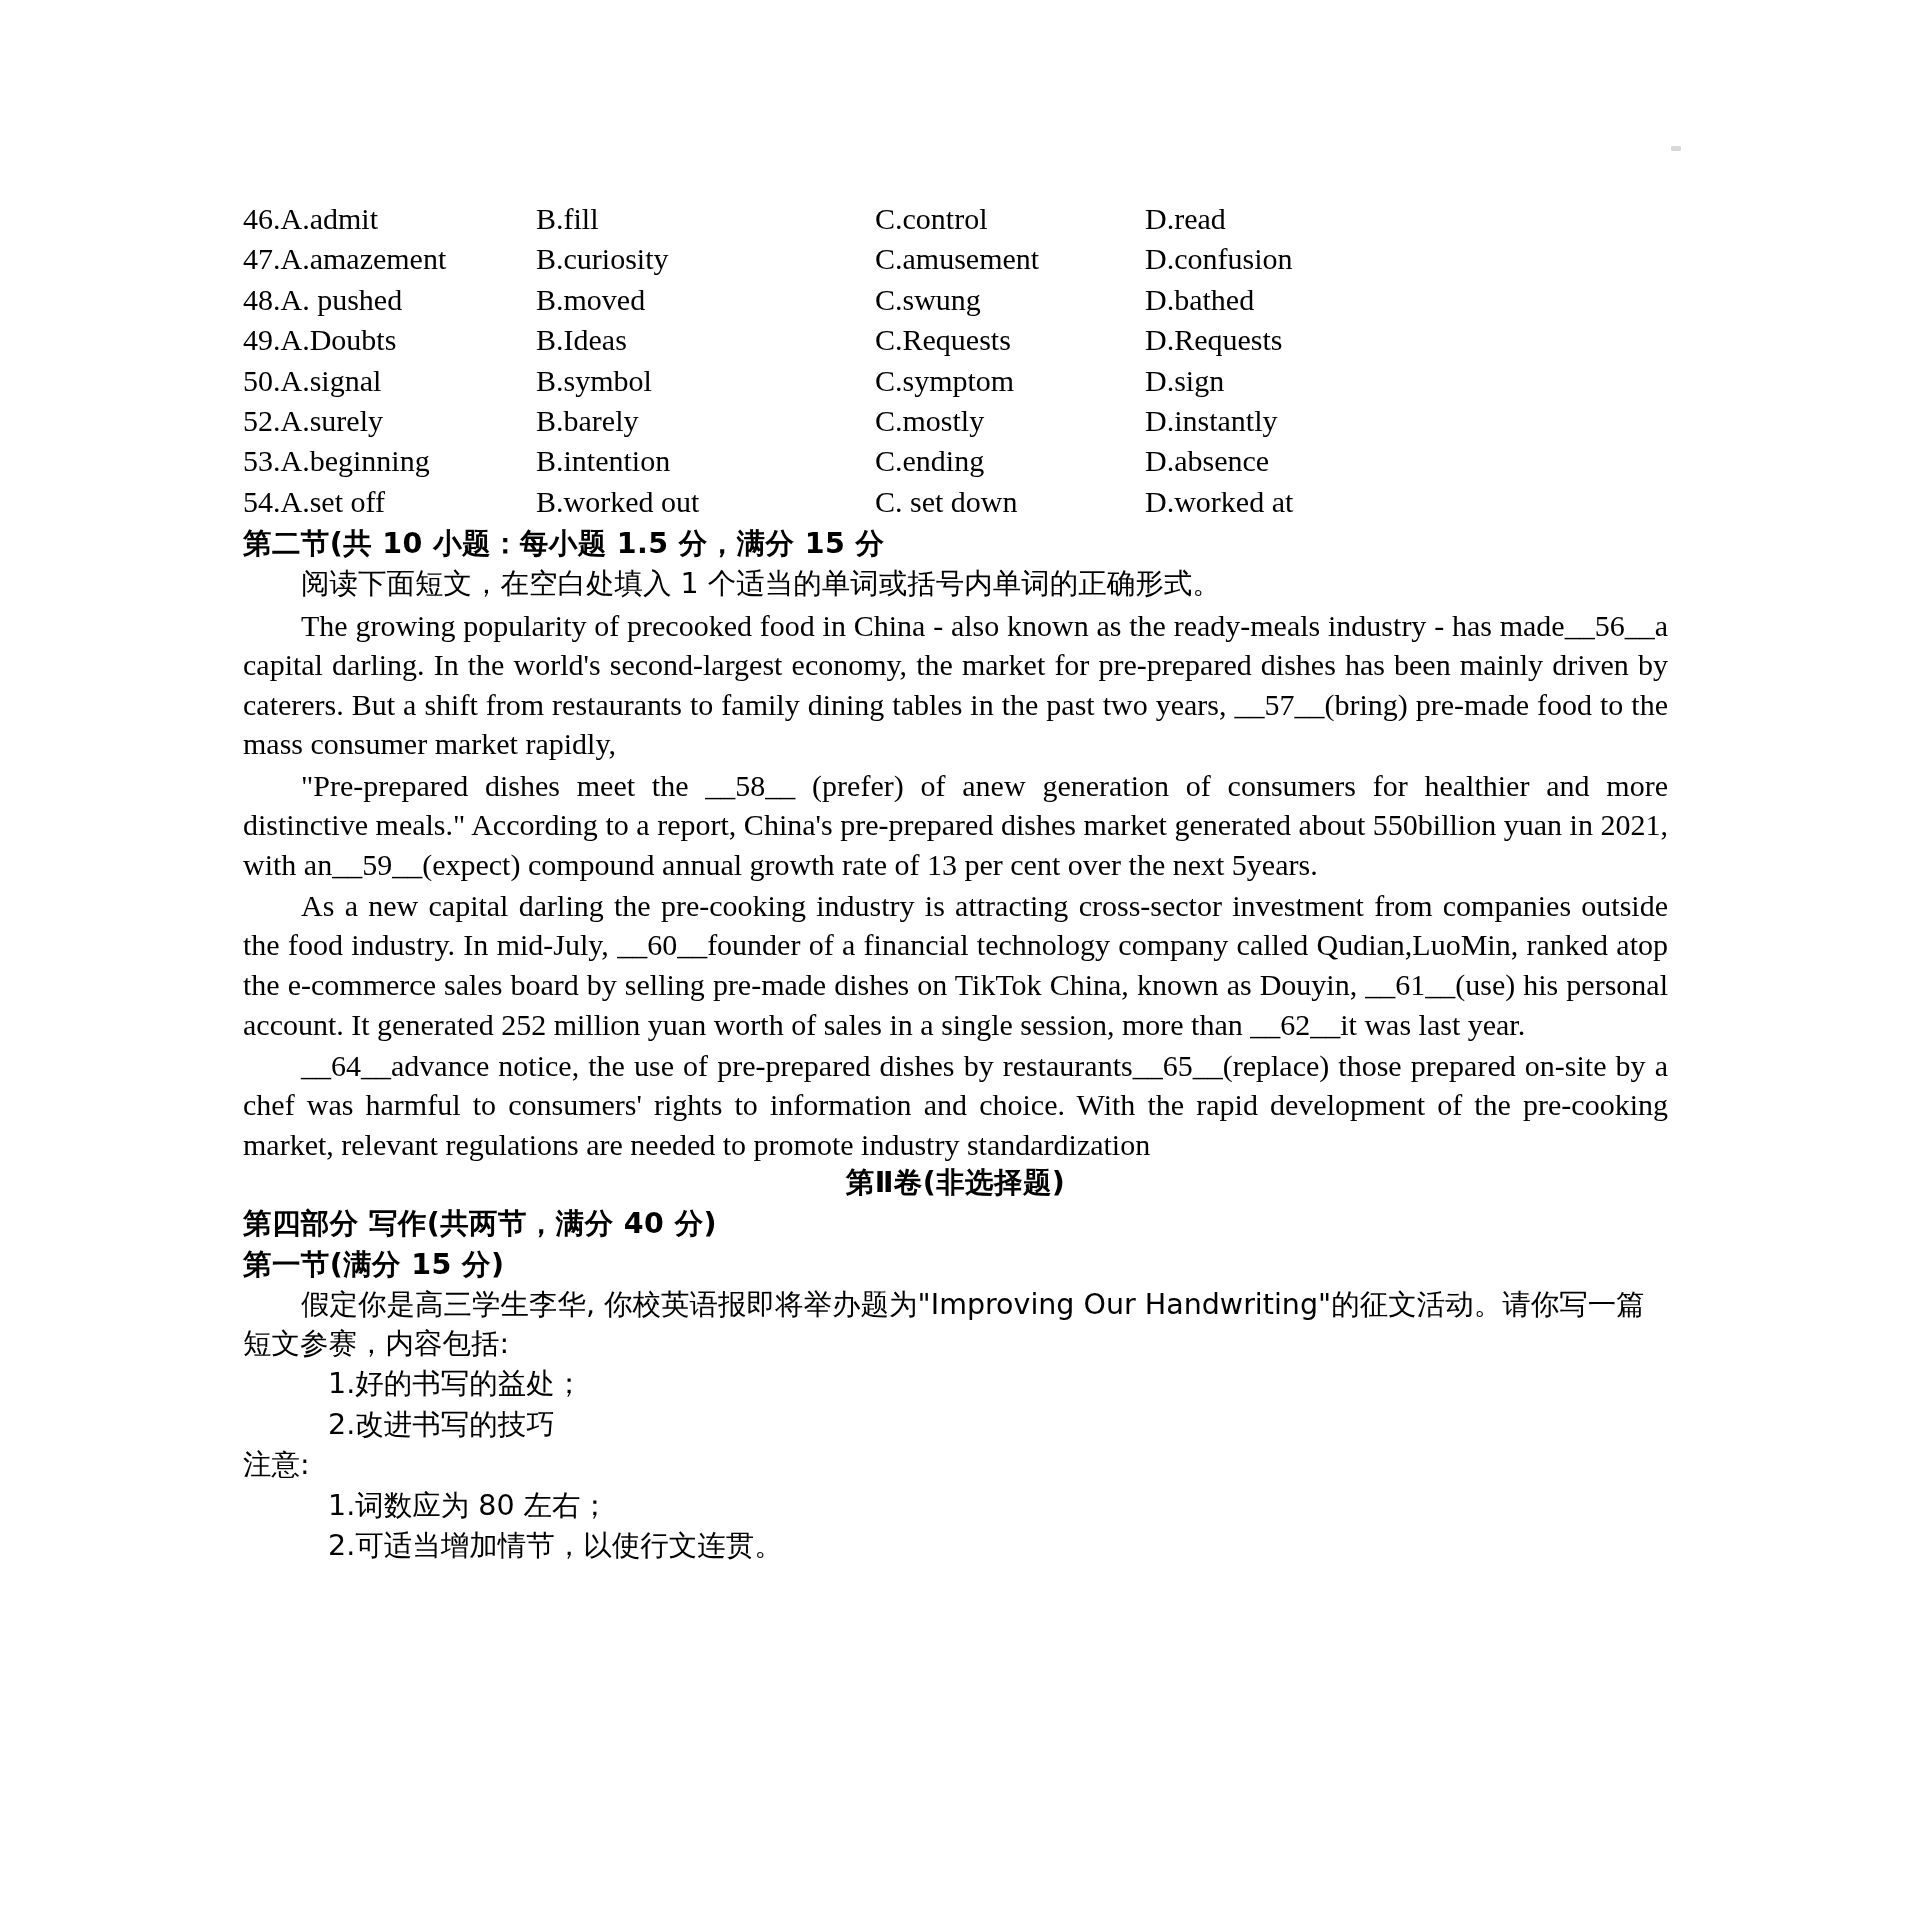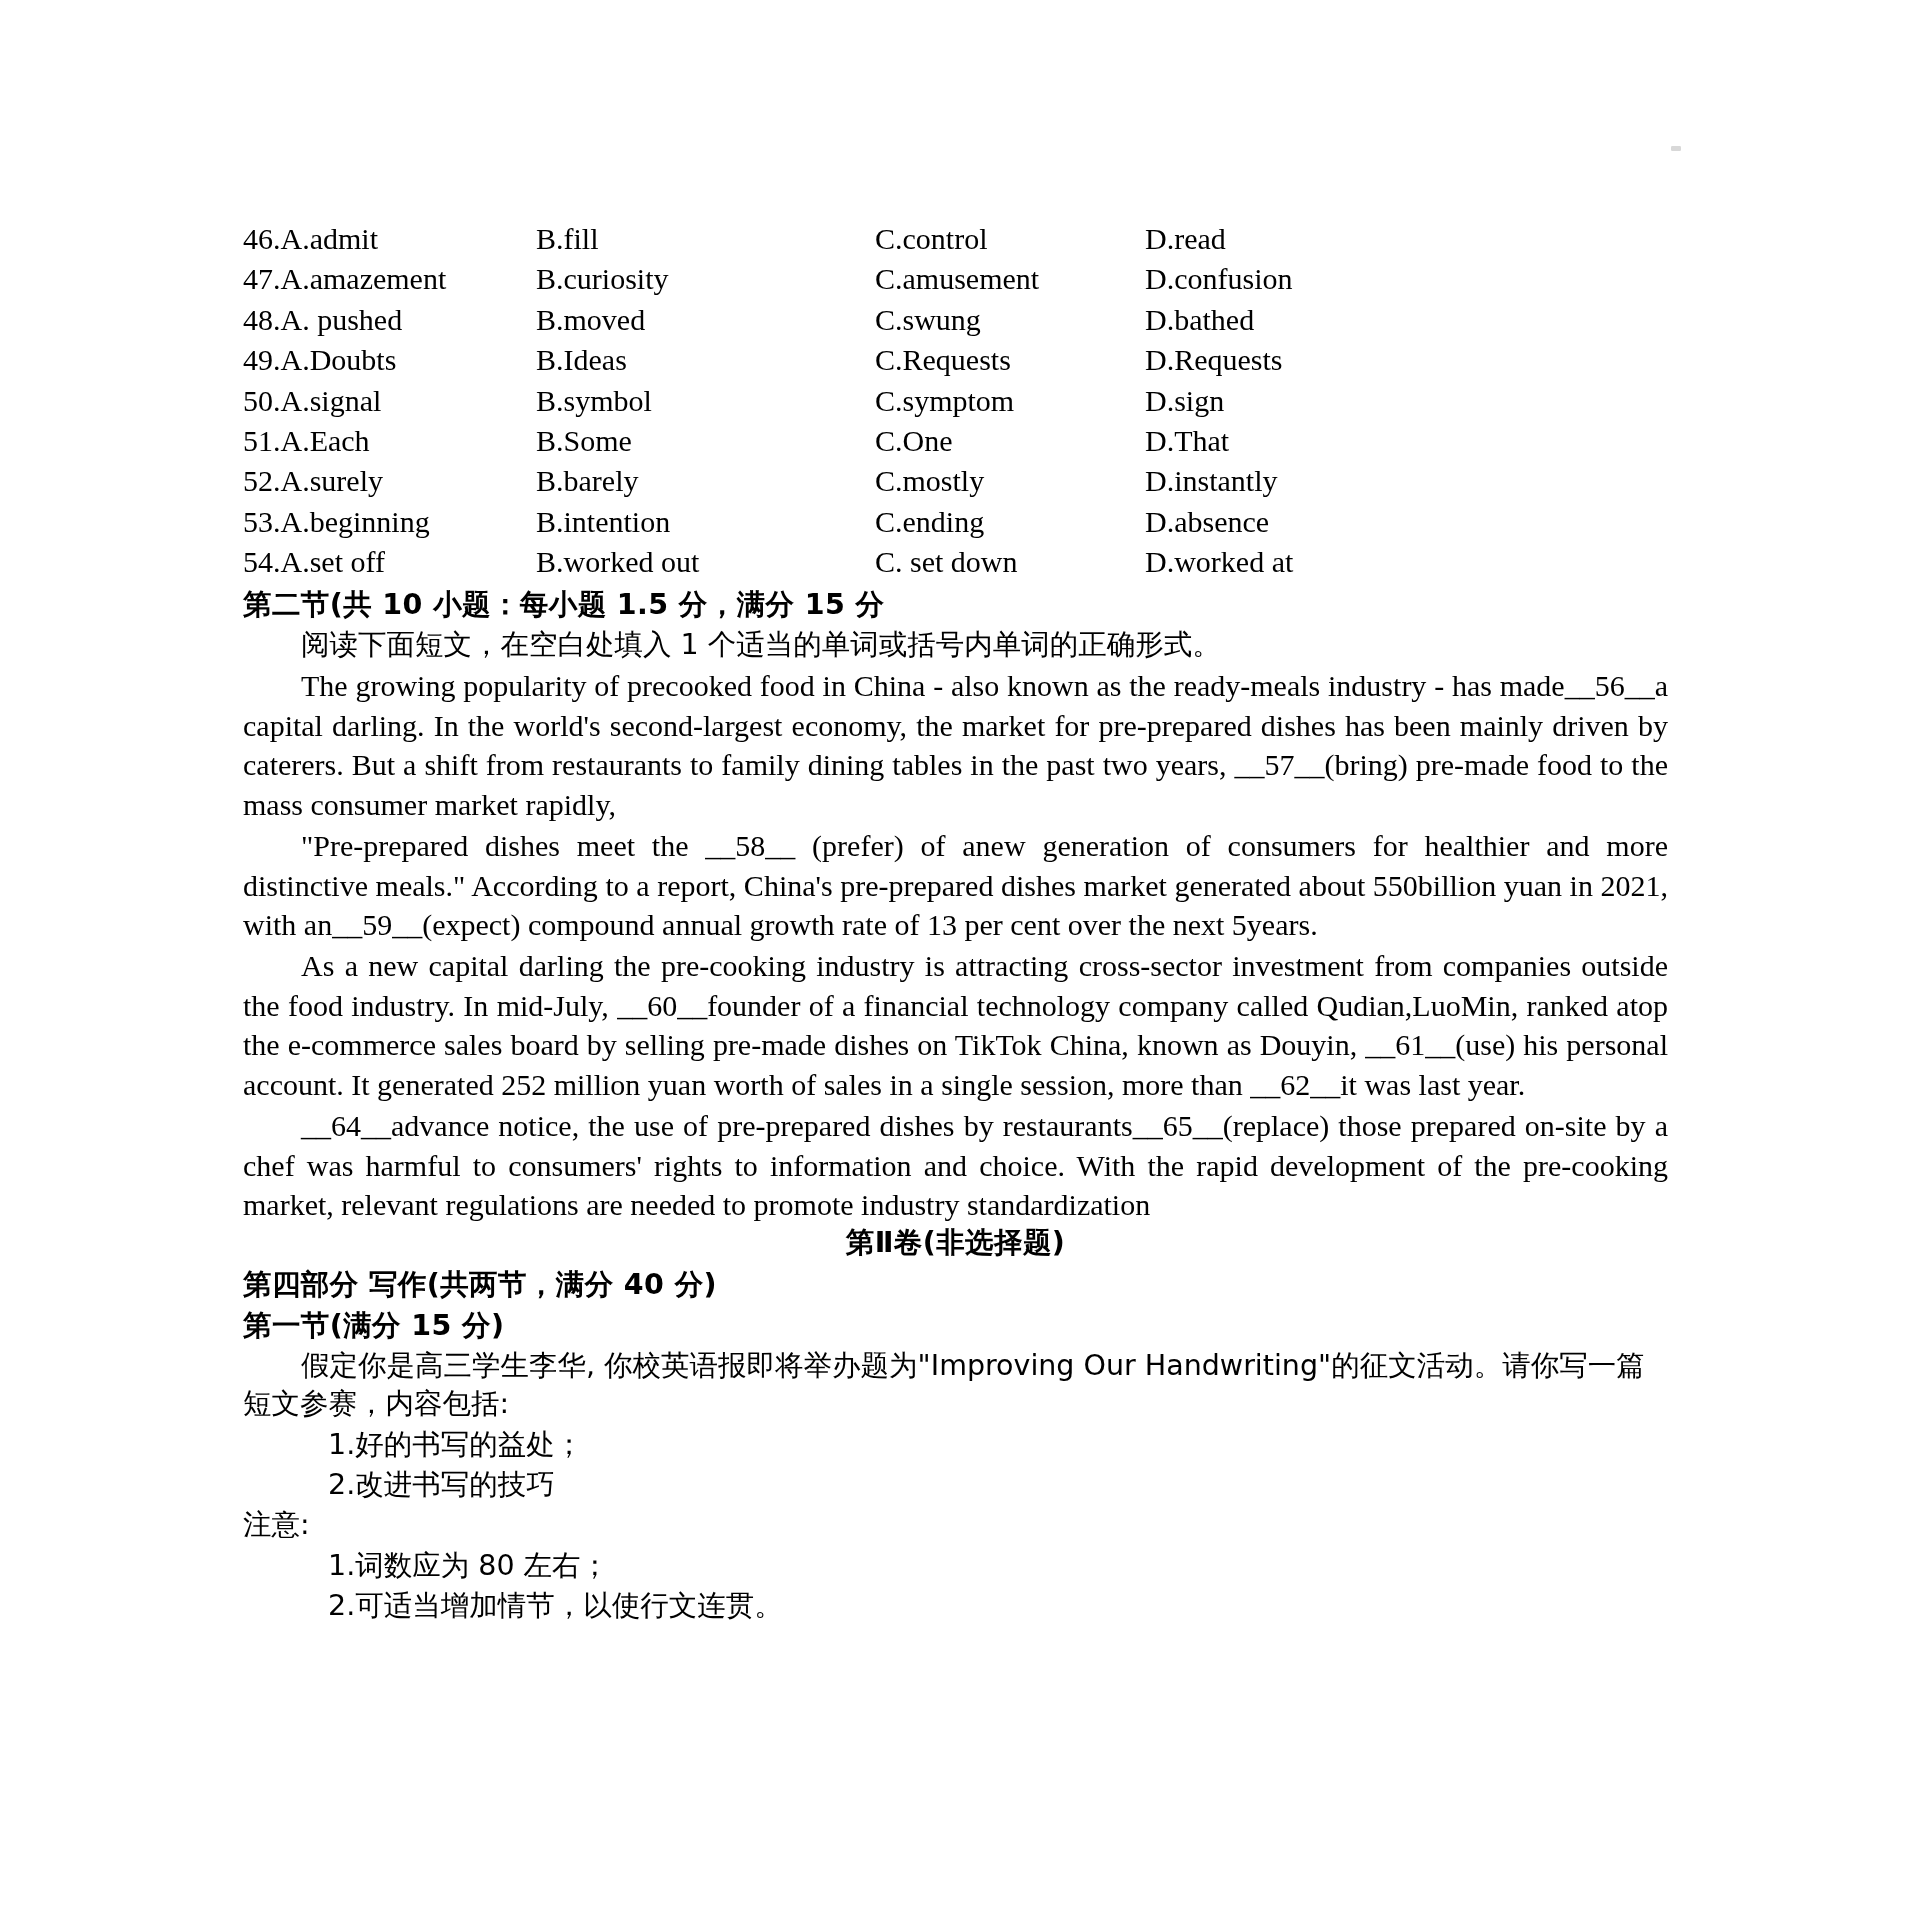--- a/index.html
+++ b/index.html
@@ -14,21 +14,21 @@
     position: relative;
     width: 1911px;
     height: 2703px;
     background: #ffffff;
     overflow: hidden;
     box-sizing: border-box;
   }
   .content {
     position: absolute;
     left: 243px;
-    top: 224px;
+    top: 204px;
     width: 1425px;
   }
 
   
   .choice-row {
     display: flex;
     font-size: 30px;
     line-height: 1.0;
     margin-bottom: 10.4px;
     white-space: nowrap;
@@ -146,26 +146,20 @@
         <span class="col col-d">D.Requests</span>
       </div>
 
       <div class="choice-row">
         <span class="col col-a">50.A.signal</span>
         <span class="col col-b">B.symbol</span>
         <span class="col col-c">C.symptom</span>
         <span class="col col-d">D.sign</span>
       </div>
 
-      <div class="choice-row">
-        <span class="col col-a">51.A.Each</span>
-        <span class="col col-b">B.Some</span>
-        <span class="col col-c">C.One</span>
-        <span class="col col-d">D.That</span>
-      </div>
 
       <div class="choice-row">
         <span class="col col-a">52.A.surely</span>
         <span class="col col-b">B.barely</span>
         <span class="col col-c">C.mostly</span>
         <span class="col col-d">D.instantly</span>
       </div>
 
       <div class="choice-row">
         <span class="col col-a">53.A.beginning</span>

